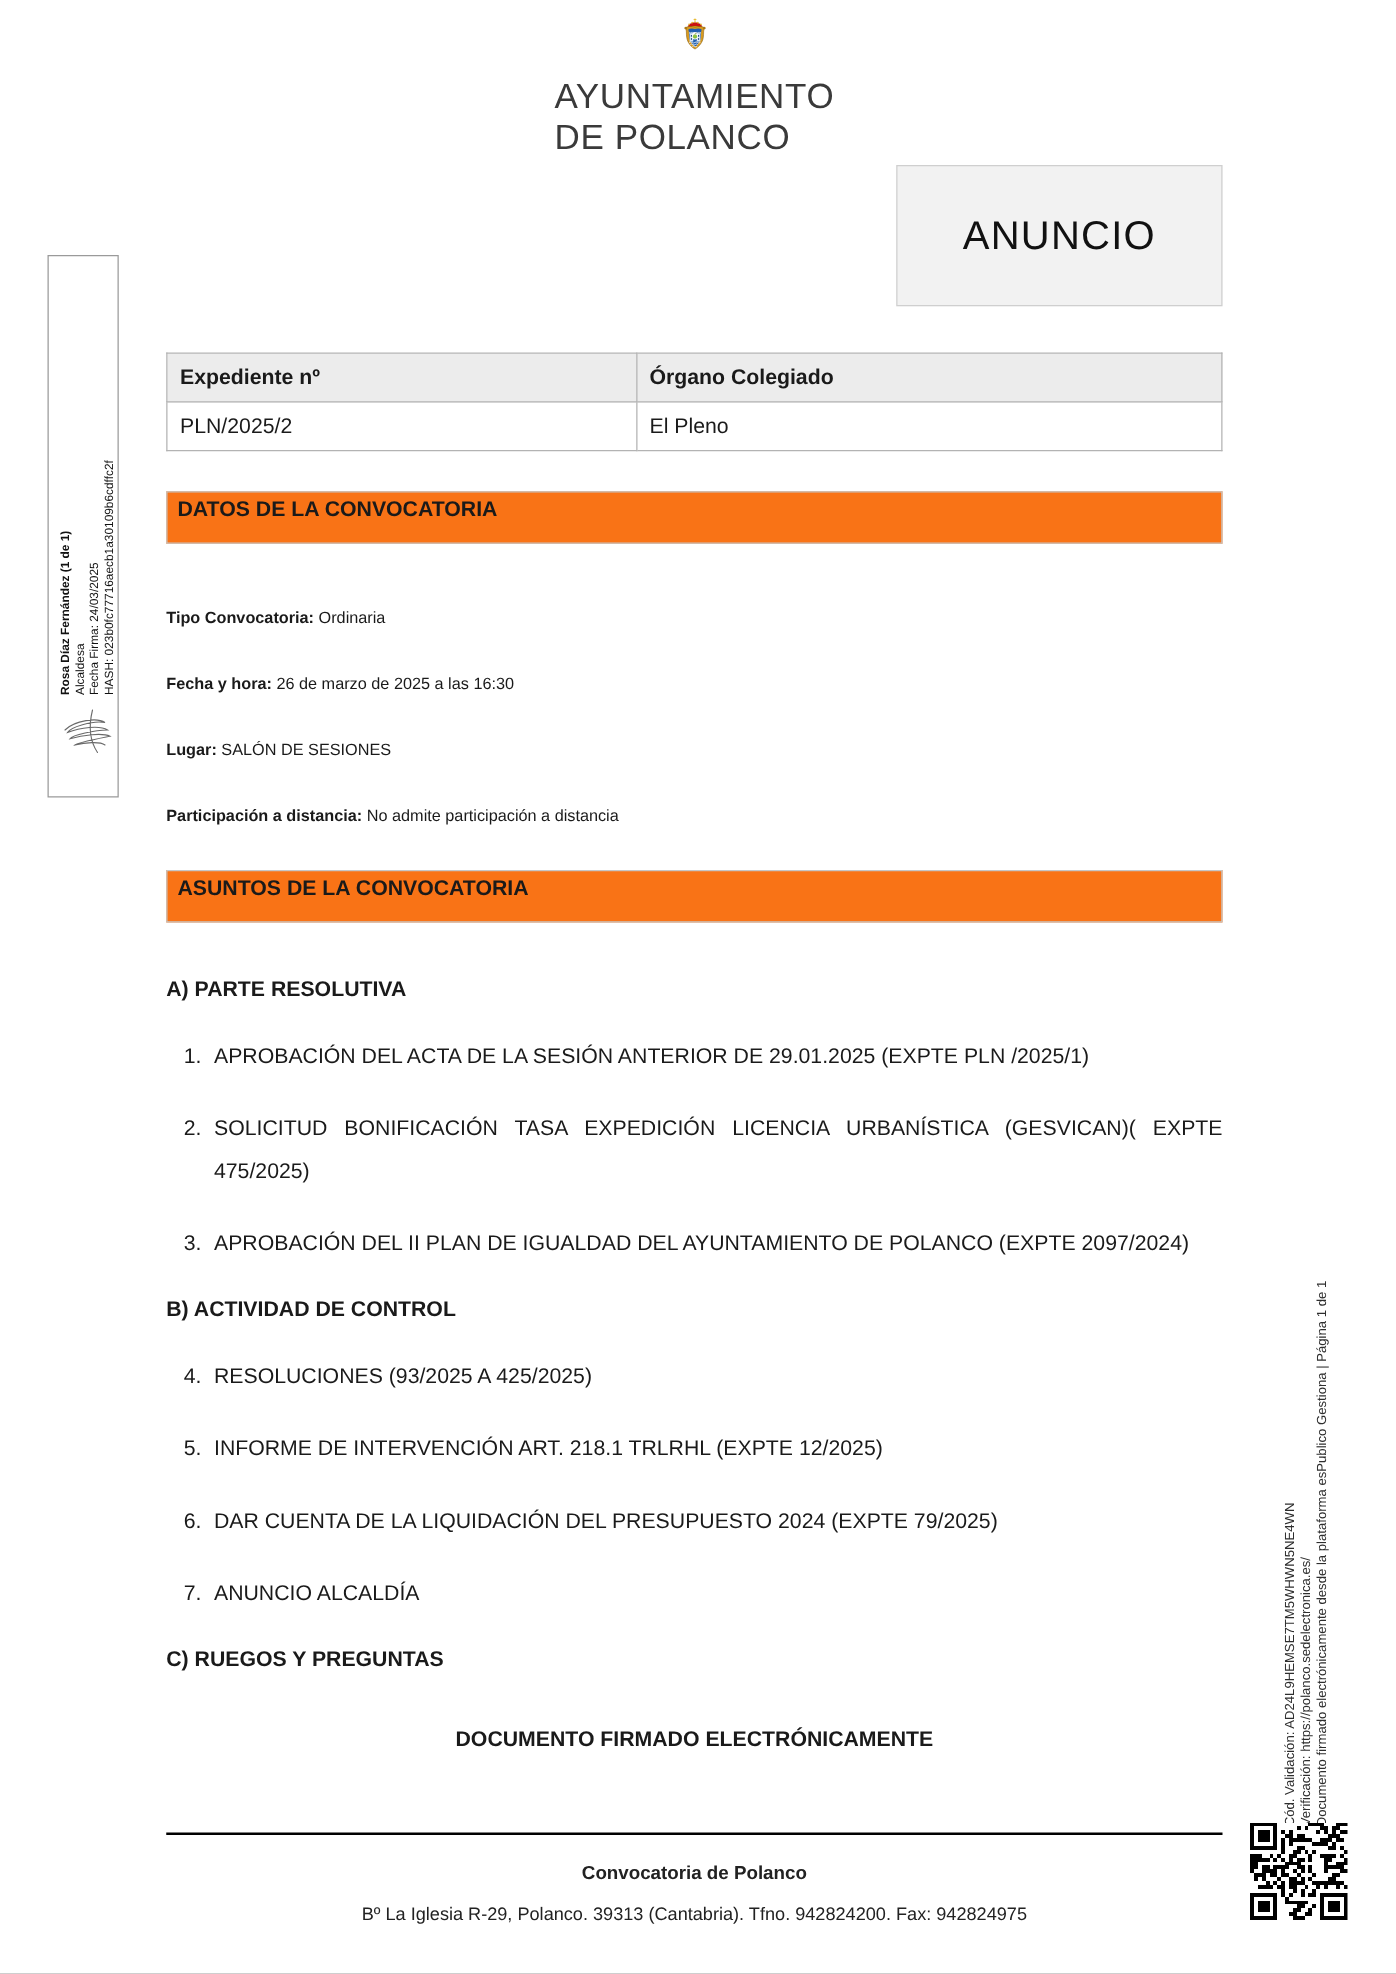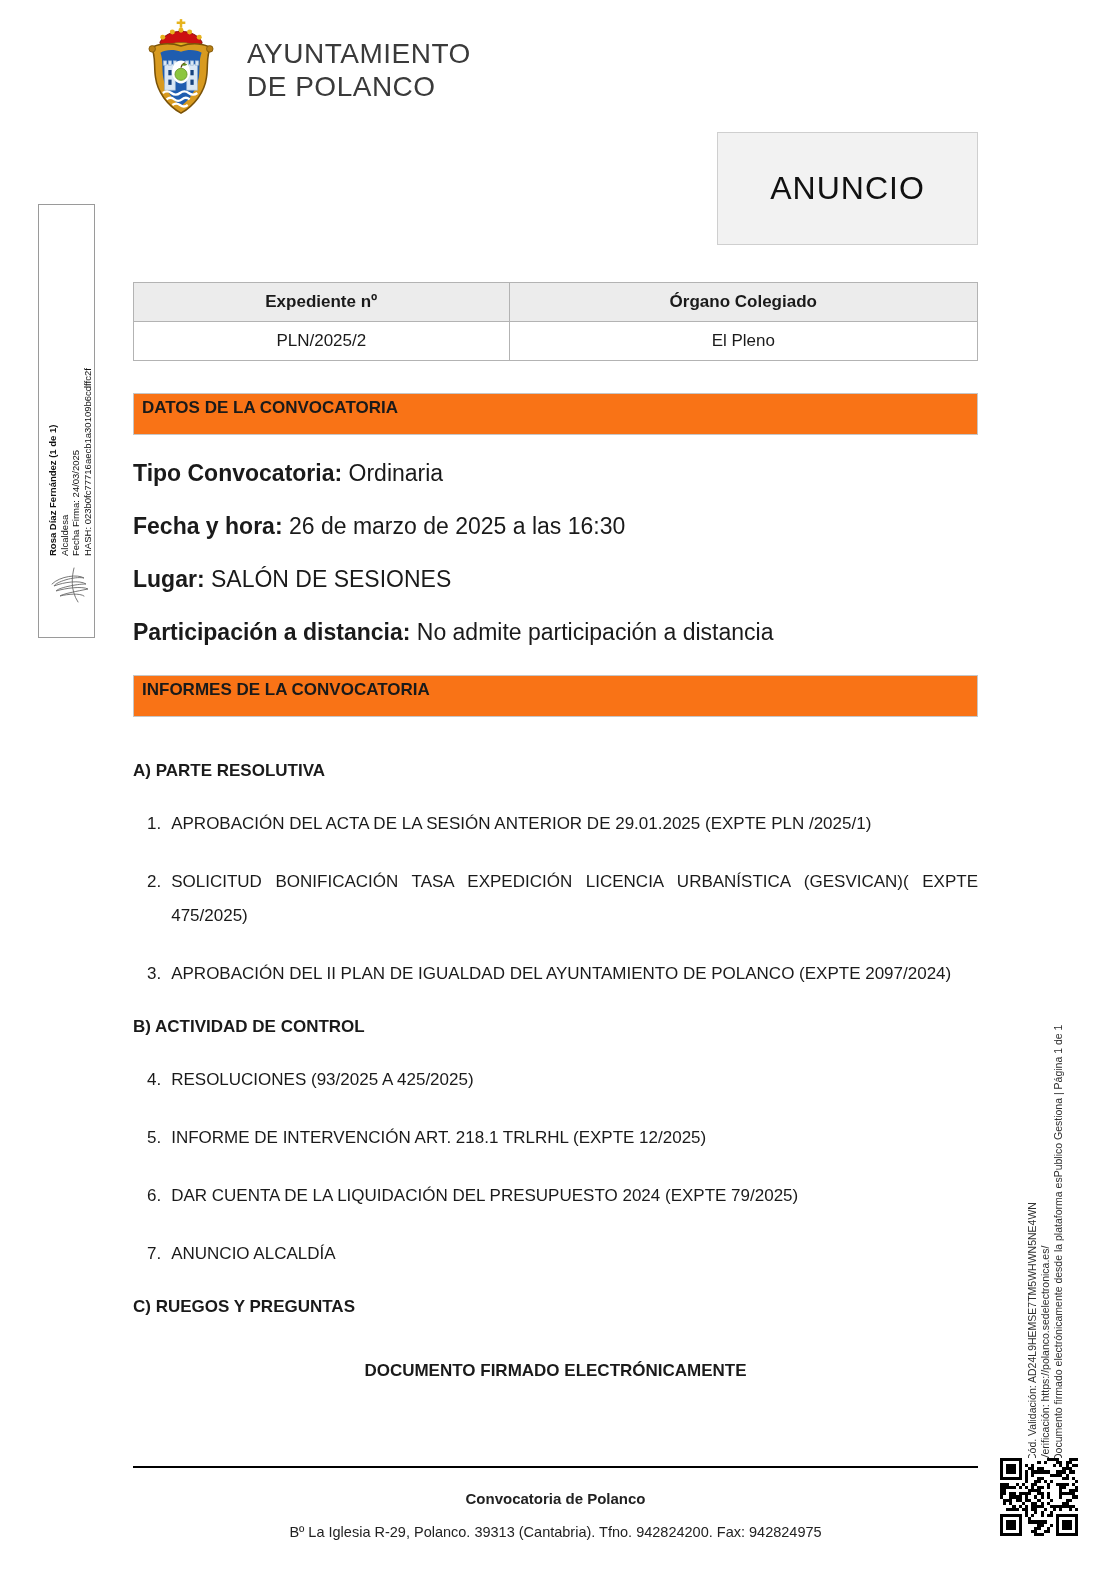--- a/index.html
+++ b/index.html
@@ -7,47 +7,47 @@
   .page {
     position:relative; width:1117px; height:1579px; background:#ffffff;
     font-family:"Liberation Sans", sans-serif; color:#1a1a1a; overflow:hidden;
     margin:0 auto;
   }
 
   
   .content { position:absolute; left:133px; top:0; width:845px; }
 
   
-  .brand { display:flex; align-items:center; gap:18px; margin-top:14px; height:112px; }
+  .brand { display:flex; align-items:center; gap:18px; margin-top:14px; height:112px;flex-direction:column; }
   .brand-titles { font-size:28px; line-height:33px; color:#3a3a3a; letter-spacing:0.5px; }
 
   
   .anuncio-row { display:flex; justify-content:flex-end; margin-top:6px; }
   .anuncio-box {
     width:261px; height:113px; background:#f2f2f2; border:1px solid #cfcfcf;
     display:flex; align-items:center; justify-content:center;
     font-size:32px; color:#111; letter-spacing:1px;
   }
 
   
   table.exp { width:100%; border-collapse:collapse; margin-top:37px; font-size:17px; }
   table.exp td {
-    border:1px solid #b3b3b3; padding:8px 10px; height:39px; vertical-align:middle;text-align:center;
+    border:1px solid #b3b3b3; padding:8px 10px; height:39px; vertical-align:middle;
   }
   table.exp tr.hdr td { background:#ececec; font-weight:bold; }
   table.exp td.c1 { width:44.5%; }
 
   
   .section-header {
     margin-top:32px; background:#f97316; border:1px solid #c6c6c6;
     font-weight:bold; font-size:17px; padding:4px 8px 16px 8px;
   }
 
   
-  .fields { margin-top:28px; font-size:23px; }
+  .fields { margin-top:49px; font-size:13px; }
   .field-line { margin-bottom:33px; line-height:20px; }
   .field-line .lbl { font-weight:bold; }
 
   
   h3.part-heading { font-size:17px; font-weight:bold; margin-top:26px; }
   ol.agenda { list-style:none; margin-top:26px; font-size:17px; }
   ol.agenda li { display:flex; gap:10px; margin-bottom:24px; line-height:34px; }
   ol.agenda li .num { min-width:28px; text-align:right; flex:0 0 auto; padding-left:14px; }
   ol.agenda li .txt { text-align:justify; flex:1; }
 
@@ -178,21 +178,21 @@
       <div class="field-line">
         <span class="lbl">Lugar:</span>
         <span>SALÓN DE SESIONES</span>
       </div>
       <div class="field-line">
         <span class="lbl">Participación a distancia:</span>
         <span>No admite participación a distancia</span>
       </div>
     </div>
 
-    <div class="section-header" style="margin-top:24px;">INFORMES DE LA CONVOCATORIA</div>
+    <div class="section-header" style="margin-top:24px;">ASUNTOS DE LA CONVOCATORIA</div>
 
     <h3 class="part-heading" style="margin-top:44px;">A) PARTE RESOLUTIVA</h3>
     <ol class="agenda">
         <li>
           <span class="num">1.</span>
           <span class="txt">APROBACIÓN DEL ACTA DE LA SESIÓN ANTERIOR DE 29.01.2025 (EXPTE PLN /2025/1)</span>
         </li>
         <li>
           <span class="num">2.</span>
           <span class="txt">SOLICITUD BONIFICACIÓN TASA EXPEDICIÓN LICENCIA URBANÍSTICA (GESVICAN)( EXPTE 475/2025)</span>

